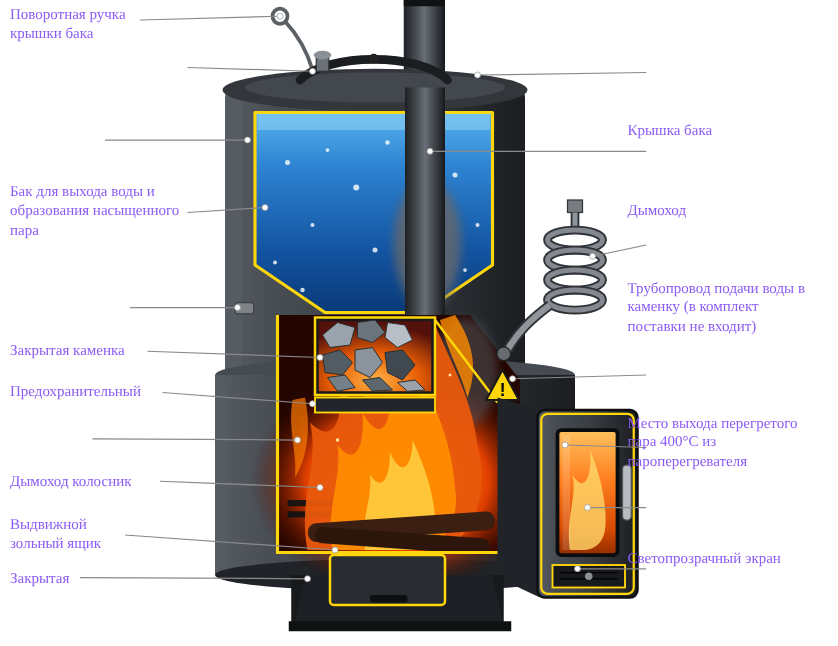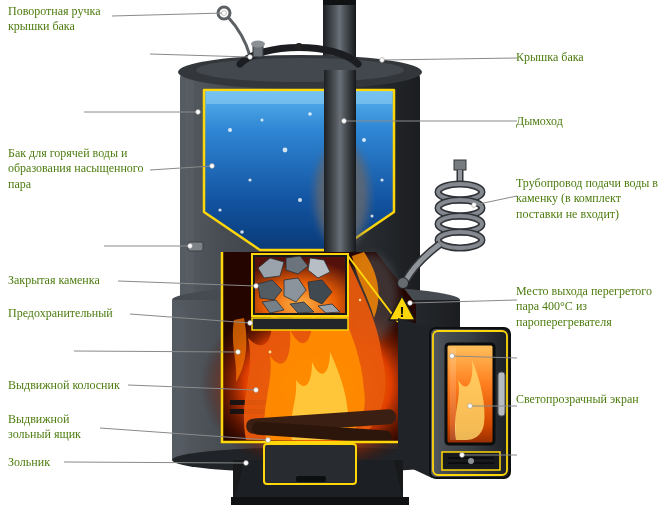--- a/index.html
+++ b/index.html
@@ -1,24 +1,24 @@
 <!DOCTYPE html>
 <html><head>
 <meta charset="utf-8">
 <style>
   html,body{margin:0;padding:0;background:#ffffff;}
   .scene{
     position:relative;width:670px;height:517px;background:#ffffff;
     font-family:"Liberation Serif", serif;overflow:hidden;
   }
   .lbl{
-    position:absolute;font-size:12px;line-height:1.28;color:#4d7c0f;
+    position:absolute;font-size:12px;line-height:1.28;color:#8b5cf6;
   }
   .lbl-l{left:8px;}
-  .lbl-r{left:516px;}
+  .lbl-r{left:502px;margin-top:47px;}
   svg{position:absolute;top:0;left:0;}
 </style>
 </head>
 <body>
 
 <div class="scene">
 
   <svg width="670" height="517" viewBox="0 0 670 517">
     <defs>
       <linearGradient id="metalH" x1="0" y1="0" x2="1" y2="0">
@@ -260,26 +260,26 @@
         <circle cx="344" cy="121" r="2.4"></circle>
         <circle cx="474" cy="205" r="2.4"></circle>
       <circle cx="410" cy="303" r="2.4"></circle>
         <circle cx="452" cy="356" r="2.4"></circle>
         <circle cx="470" cy="406" r="2.4"></circle>
       <circle cx="462" cy="455" r="2.4"></circle>
     </g>
   </svg>
 
   <div class="lbl lbl-l" style="top:4px;width:116px">Поворотная ручка крышки бака</div>
-  <div class="lbl lbl-l" style="top:146px;width:146px">Бак для горячей воды и образования насыщенного пара</div>
+  <div class="lbl lbl-l" style="top:146px;width:146px">Бак для выхода воды и образования насыщенного пара</div>
   <div class="lbl lbl-l" style="top:273px;width:140px">Закрытая каменка</div>
   <div class="lbl lbl-l" style="top:306px;width:140px">Предохранительный</div>
-  <div class="lbl lbl-l" style="top:378px;width:140px">Выдвижной колосник</div>
+  <div class="lbl lbl-l" style="top:378px;width:140px">Дымоход колосник</div>
   <div class="lbl lbl-l" style="top:412px;width:96px">Выдвижной зольный ящик</div>
-  <div class="lbl lbl-l" style="top:455px;width:90px">Зольник</div>
+  <div class="lbl lbl-l" style="top:455px;width:90px">Закрытая</div>
 
   <div class="lbl lbl-r" style="top:50px;width:146px">Крышка бака</div>
   <div class="lbl lbl-r" style="top:176px;width:146px">Трубопровод подачи воды в каменку (в комплект поставки не входит)</div>
   <div class="lbl lbl-r" style="top:114px;width:146px">Дымоход</div>
   <div class="lbl lbl-r" style="top:284px;width:148px">Место выхода перегретого пара 400°C из пароперегревателя</div>
   <div class="lbl lbl-r" style="top:392px;width:130px">Светопрозрачный экран</div>
 
 </div>
 
 </body></html>

